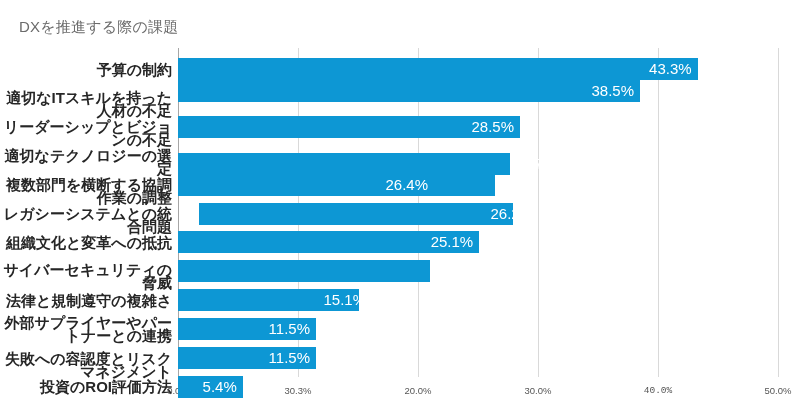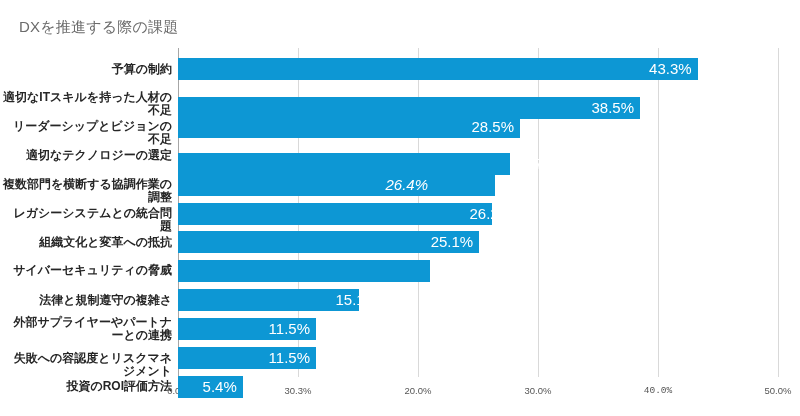--- a/index.html
+++ b/index.html
@@ -89,21 +89,21 @@
     font-size: 15px;
     color: #ffffff;
     right: 6px;
     white-space: nowrap;
   }
   
   .cat-label {
     position: absolute;
     right: 628px; 
     text-align: right;
-    font-size: 12px;
+    font-size: 15px;
     font-weight: bold;
     color: #262626;
     line-height: 13px;
     letter-spacing: 0px;
     width: 170px;
   }
 </style>
 </head>
 <body>
 
@@ -142,49 +142,49 @@
         <div class="tick-label" style="left: 240px;">20.0%</div>
         <div class="tick-label" style="left: 360px;">30.0%</div>
         <div class="tick-label" style="left: 480px; font-family: Liberation Mono, monospace;">40.0%</div>
         <div class="tick-label" style="left: 600px;">50.0%</div>
       </div>
     <div id="bars">
         <div class="bar-row" style="top: 10px; width: 519.6px;">
           <div class="bar" style="width: 519.6px; background: rgb(13, 151, 212);"></div>
           <div class="bar-value">43.3%</div>
         </div>
-        <div class="bar-row" style="top: 49px; width: 462px;">
+        <div class="bar-row" style="top: 32px; width: 462px;">
           <div class="bar" style="width: 462px; background: rgb(13, 151, 212);"></div>
           <div class="bar-value">38.5%</div>
         </div>
         <div class="bar-row" style="top: 67.8px; width: 342px;">
           <div class="bar" style="width: 342px; background: rgb(13, 151, 212);"></div>
           <div class="bar-value">28.5%</div>
         </div>
         <div class="bar-row" style="top: 105px; width: 384px;">
           <div class="bar" style="width: 332.4px; background: rgb(13, 151, 212);"></div>
           <div class="bar-value">27.7%</div>
         </div>
-        <div class="bar-row" style="top: 125.6px; width: 256px; font-style: italic;">
+        <div class="bar-row" style="top: 125.6px; width: 256px;">
           <div class="bar" style="width: 316.8px; background: rgb(13, 151, 212);"></div>
           <div class="bar-value">26.4%</div>
         </div>
-        <div class="bar-row" style="top: 154.5px; width: 340px;">
+        <div class="bar-row" style="top: 154.5px; width: 340px; margin-left: 21px;">
           <div class="bar" style="width: 314.4px; background: rgb(13, 151, 212);"></div>
           <div class="bar-value">26.2%</div>
         </div>
         <div class="bar-row" style="top: 183.4px; width: 301.2px;">
           <div class="bar" style="width: 301.2px; background: rgb(13, 151, 212);"></div>
           <div class="bar-value">25.1%</div>
         </div>
         <div class="bar-row" style="top: 212.3px; width: 300px;">
           <div class="bar" style="width: 252px; background: rgb(13, 151, 212);"></div>
           <div class="bar-value">21.0%</div>
         </div>
-        <div class="bar-row" style="top: 241.2px; width: 194px; padding-left: 12px;">
+        <div class="bar-row" style="top: 241.2px; width: 194px;">
           <div class="bar" style="width: 181.2px; background: rgb(13, 151, 212);"></div>
           <div class="bar-value">15.1%</div>
         </div>
         <div class="bar-row" style="top: 270.1px; width: 138px;">
           <div class="bar" style="width: 138px; background: rgb(13, 151, 212);"></div>
           <div class="bar-value">11.5%</div>
         </div>
         <div class="bar-row" style="top: 299px; width: 138px;">
           <div class="bar" style="width: 138px; background: rgb(13, 151, 212);"></div>
           <div class="bar-value">11.5%</div>

